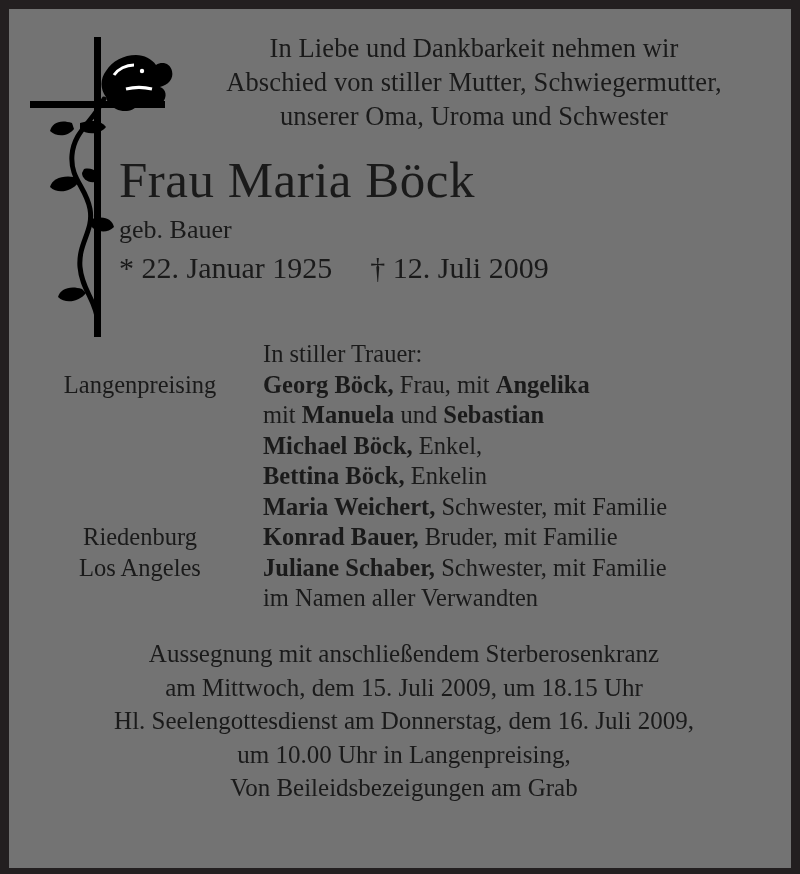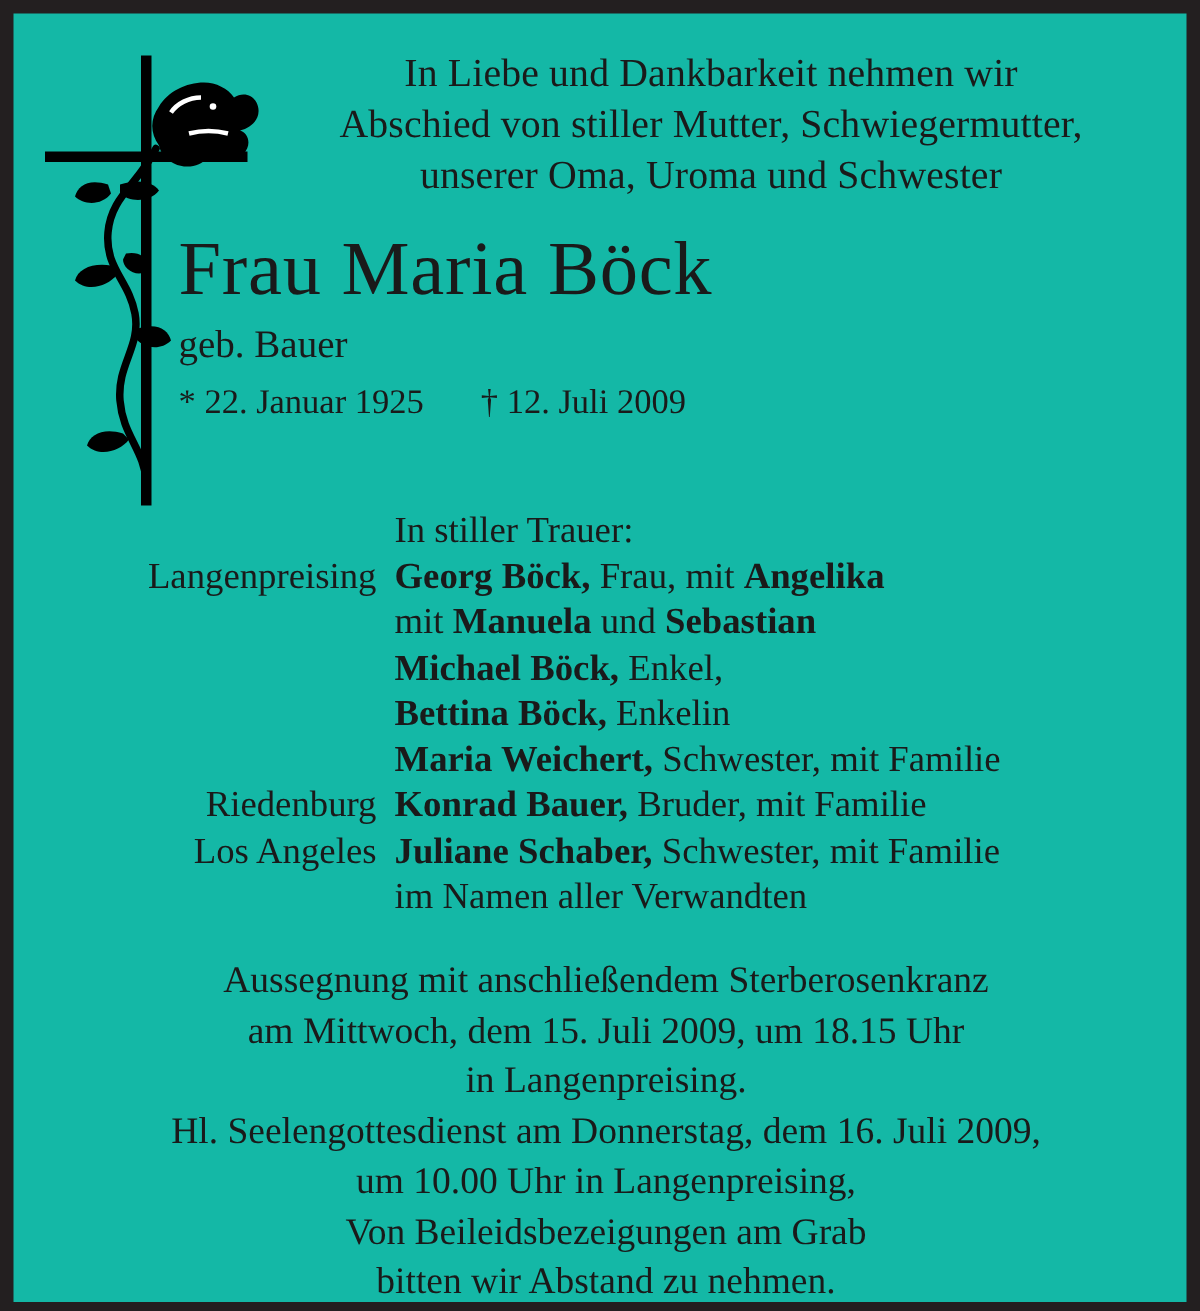--- a/index.html
+++ b/index.html
@@ -22,21 +22,21 @@
     height: 874px;
     box-sizing: border-box;
     background: #231f20;
     padding: 9px 9px 6px 9px;
   }
   #sheet {
     position: relative;
     width: 100%;
     height: 100%;
     box-sizing: border-box;
-    background: #14b8a6;
+    background: #737373;
     overflow: hidden;
   }
 
   
   #emblem {
     position: absolute;
     left: 13px;
     top: 18px;
     width: 158px;
     height: 320px;
@@ -67,21 +67,21 @@
     line-height: 62px;
     letter-spacing: 0.5px;
     white-space: nowrap;
   }
   #maiden-name {
     font-size: 26px;
     line-height: 34px;
     margin-top: 2px;
   }
   #dates {
-    font-size: 23px;
+    font-size: 30px;
     line-height: 34px;
     margin-top: 4px;
     white-space: nowrap;
   }
   #dates .gap { display: inline-block; width: 38px; }
 
   
   #mourners {
     position: absolute;
     left: 20px;
@@ -94,21 +94,21 @@
     border-collapse: collapse;
     width: 100%;
   }
   #mourners td {
     padding: 0;
     vertical-align: baseline;
     white-space: nowrap;
   }
   #mourners td.place {
     width: 222px;
-    text-align: right;
+    text-align: center;
     padding-right: 12px;
   }
   #mourners td.person { text-align: left; }
   #mourners b { font-weight: bold; text-align: center; }
 
   
   #service {
     position: absolute;
     left: 20px;
     top: 628px;
@@ -213,21 +213,19 @@
             <td class="place"></td>
             <td class="person">im Namen aller Verwandten</td>
           </tr>
         </tbody>
       </table>
     </div>
 
     <div id="service">
       <div class="nowrap">Aussegnung mit anschließendem Sterberosenkranz</div>
       <div class="nowrap">am Mittwoch, dem 15. Juli 2009, um 18.15 Uhr</div>
-      <div class="nowrap">in Langenpreising.</div>
       <div class="nowrap">Hl. Seelengottesdienst am Donnerstag, dem 16. Juli 2009,</div>
       <div class="nowrap">um 10.00 Uhr in Langenpreising,</div>
       <div class="nowrap">Von Beileidsbezeigungen am Grab</div>
-      <div class="nowrap">bitten wir Abstand zu nehmen.</div>
     </div>
 
   </div>
 </div>
 
 </body></html>

